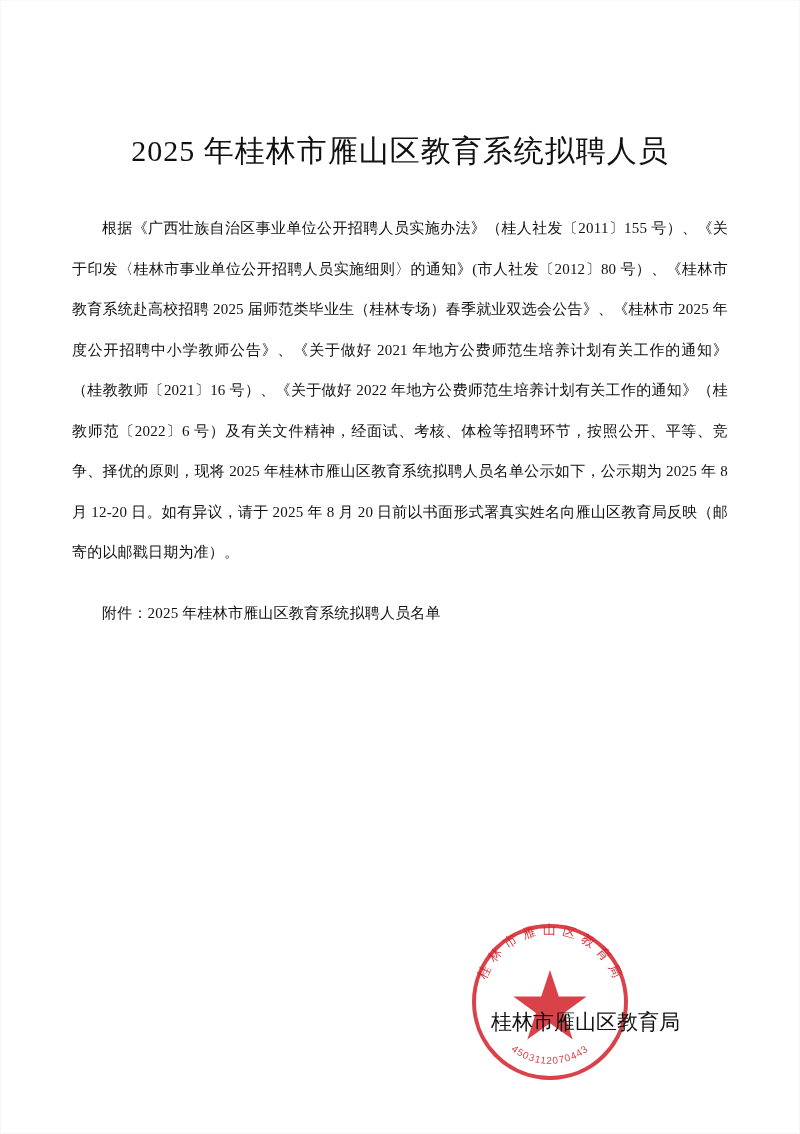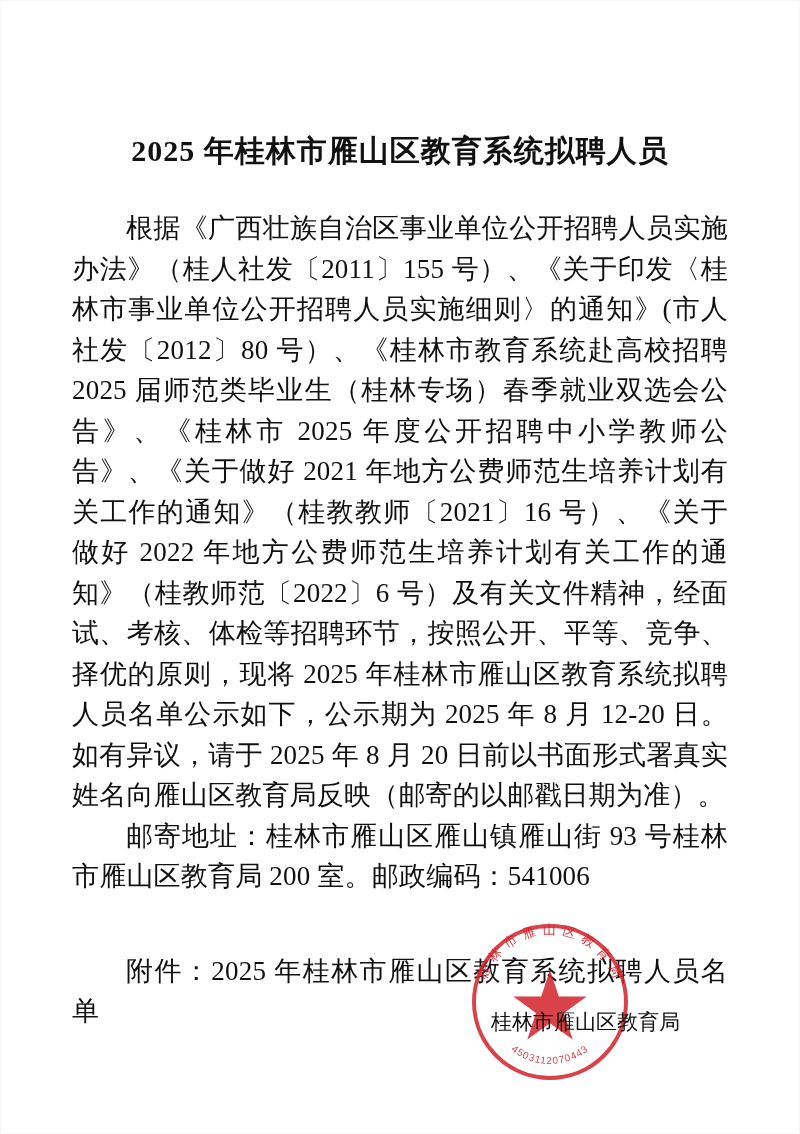--- a/index.html
+++ b/index.html
@@ -20,46 +20,46 @@
     width: 800px;
     height: 1134px;
     box-sizing: border-box;
     padding: 0 72px;
   }
   .doc-title {
     margin: 0;
     padding-top: 128px;
     text-align: center;
     font-size: 30px;
-    font-weight: bold;
+    font-weight: normal;
     line-height: 46px;
     letter-spacing: 1px;
     font-family: "Liberation Serif", "DejaVu Serif", serif;
   }
   .doc-title .line2 {
     display: block;
   }
   .body-text {
     margin-top: 34px;
-    font-size: 27px;
+    font-size: 15px;
     line-height: 40.5px;
     text-align: justify;
     text-justify: inter-ideograph;
     letter-spacing: 0.2px;
   }
   .para {
     margin: 0;
     text-indent: 2em;
     text-align: justify;
   }
   .para + .para {
     margin-top: 0;
   }
   .para.attachment {
-    margin-top: 54px;
+    margin-top: 20px;
   }
   .signature {
     position: absolute;
     right: 120px;
     top: 968px;
     text-align: center;
     font-size: 21px;
     line-height: 37px;
     z-index: 3;
   }
@@ -106,21 +106,20 @@
 <body>
 
 <div class="page">
 
   <h1 class="doc-title">
     <span>2025 年桂林市雁山区教育系统拟聘人员</span>
   </h1>
 
   <div class="body-text">
     <p class="para">根据《广西壮族自治区事业单位公开招聘人员实施办法》（桂人社发〔2011〕155 号）、《关于印发〈桂林市事业单位公开招聘人员实施细则〉的通知》(市人社发〔2012〕80 号）、《桂林市教育系统赴高校招聘 2025 届师范类毕业生（桂林专场）春季就业双选会公告》、《桂林市 2025 年度公开招聘中小学教师公告》、《关于做好 2021 年地方公费师范生培养计划有关工作的通知》（桂教教师〔2021〕16 号）、《关于做好 2022 年地方公费师范生培养计划有关工作的通知》（桂教师范〔2022〕6 号）及有关文件精神，经面试、考核、体检等招聘环节，按照公开、平等、竞争、择优的原则，现将 2025 年桂林市雁山区教育系统拟聘人员名单公示如下，公示期为 2025 年 8 月 12-20 日。如有异议，请于 2025 年 8 月 20 日前以书面形式署真实姓名向雁山区教育局反映（邮寄的以邮戳日期为准）。</p>
-    <p class="para">邮寄地址：桂林市雁山区雁山镇雁山街 93 号桂林市雁山区教育局 200 室。邮政编码：541006</p>
     <p class="para attachment">附件：2025 年桂林市雁山区教育系统拟聘人员名单</p>
   </div>
 
   <div class="seal">
     <svg width="180" height="180" viewBox="0 0 180 180" xmlns="http://www.w3.org/2000/svg">
       <defs>
         <path id="arcTop" d="M 22,90 A 68,68 0 0 1 158,90"></path>
         <path id="arcBottom" d="M 28,90 A 62,62 0 0 0 152,90"></path>
       </defs>
       <circle cx="90" cy="90" r="76" fill="none" stroke="#d4212a" stroke-width="4" opacity="0.85"></circle>

